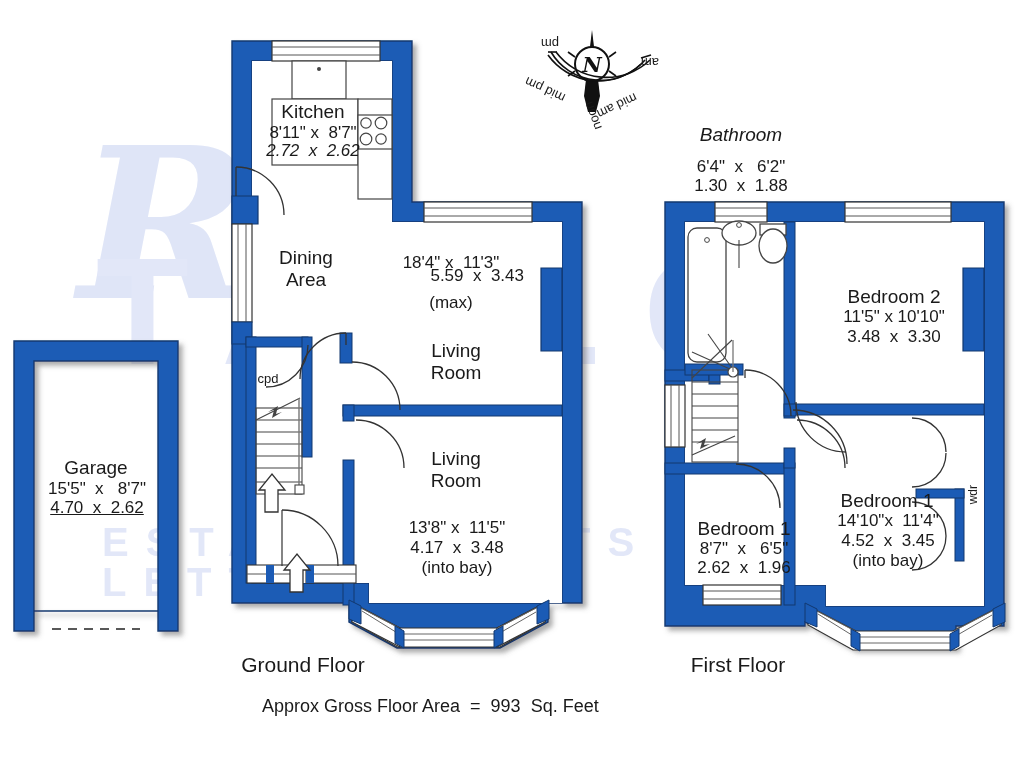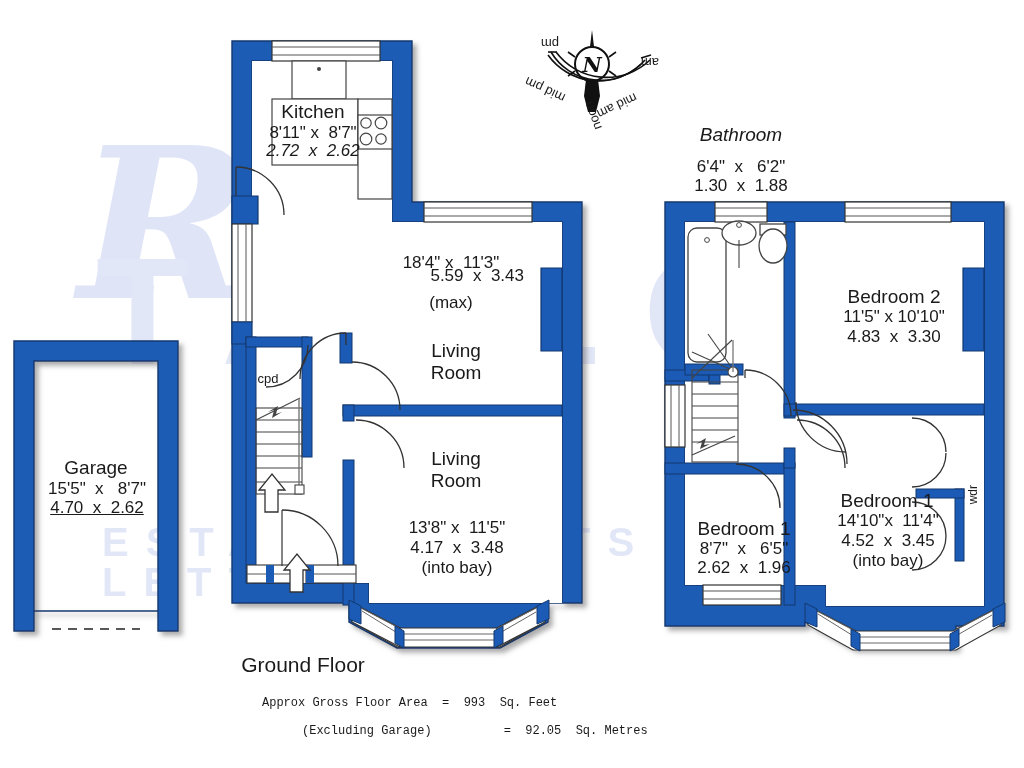--- a/index.html
+++ b/index.html
@@ -17,21 +17,21 @@
 
   
   .plan{position:absolute;left:0;top:0;}
 
   
   .lbl{position:absolute;text-align:center;line-height:1.18;white-space:pre;}
   .rm-name{font-size:19px;}
   .rm-dim{font-size:17px;}
   .tiny{font-size:13px;}
   .floor-cap{font-size:21px;}
-  .foot{font-size:12px;font-family:Liberation Mono, monospace;}
+  .foot{font-size:18px;}
   .vert{writing-mode:vertical-rl;transform:rotate(180deg);font-size:12px;}
 </style>
 </head>
 <body>
 
 <div id="stage">
 
   <div class="wm wm-script">R</div>
   <div class="wm wm-big">TAYLOR</div>
   <div class="wm wm-sub">ESTATE AGENTS &amp; LETTINGS</div>
@@ -293,20 +293,22 @@
         <line x1="548" y1="52" x2="557" y2="52"></line>
         <line x1="641" y1="58" x2="651" y2="55"></line>
       </g>
     </g>
   </svg>
 
   <div class="lbl rm-name" style="left:253px;top:101px;width:120px;">Kitchen</div>
   <div class="lbl rm-dim" style="left:243px;top:123px;width:140px;">8'11" x  8'7"</div>
   <div class="lbl rm-dim" style="left:243px;top:141px;width:140px;font-style:italic;">2.72  x  2.62</div>
 
+  <div class="lbl rm-name" style="left:248px;top:247px;width:116px;">Dining
+Area</div>
 
   <div class="lbl rm-dim" style="left:378px;top:253px;width:146px;">18'4" x  11'3"</div>
   <div class="lbl rm-dim" style="left:378px;top:266px;width:146px;text-align:right;">5.59  x  3.43</div>
   <div class="lbl rm-dim" style="left:378px;top:293px;width:146px;">(max)</div>
   <div class="lbl rm-name" style="left:398px;top:340px;width:116px;">Living
 Room</div>
 
   <div class="lbl rm-name" style="left:398px;top:448px;width:116px;">Living
 Room</div>
   <div class="lbl rm-dim" style="left:384px;top:518px;width:146px;">13'8" x  11'5"</div>
@@ -318,37 +320,37 @@
   <div class="lbl rm-name" style="left:36px;top:457px;width:120px;">Garage</div>
   <div class="lbl rm-dim" style="left:24px;top:479px;width:146px;">15'5"  x   8'7"</div>
   <div class="lbl rm-dim" style="left:24px;top:498px;width:146px;text-decoration:underline;">4.70  x  2.62</div>
 
   <div class="lbl rm-name" style="left:681px;top:124px;width:120px;font-style:italic;">Bathroom</div>
   <div class="lbl rm-dim" style="left:673px;top:157px;width:136px;">6'4"  x   6'2"</div>
   <div class="lbl rm-dim" style="left:673px;top:176px;width:136px;">1.30  x  1.88</div>
 
   <div class="lbl rm-name" style="left:830px;top:286px;width:128px;">Bedroom 2</div>
   <div class="lbl rm-dim" style="left:826px;top:307px;width:136px;">11'5" x 10'10"</div>
-  <div class="lbl rm-dim" style="left:826px;top:327px;width:136px;">4.83  x  3.30</div>
+  <div class="lbl rm-dim" style="left:826px;top:327px;width:136px;">3.48  x  3.30</div>
 
   <div class="lbl rm-name" style="left:684px;top:518px;width:120px;">Bedroom 1</div>
   <div class="lbl rm-dim" style="left:680px;top:539px;width:128px;">8'7"  x   6'5"</div>
   <div class="lbl rm-dim" style="left:680px;top:558px;width:128px;">2.62  x  1.96</div>
 
   <div class="lbl rm-name" style="left:823px;top:490px;width:128px;">Bedroom 1</div>
   <div class="lbl rm-dim" style="left:818px;top:511px;width:140px;">14'10"x  11'4"</div>
   <div class="lbl rm-dim" style="left:818px;top:531px;width:140px;">4.52  x  3.45</div>
   <div class="lbl rm-dim" style="left:818px;top:551px;width:140px;">(into bay)</div>
 
   <div class="lbl vert" style="left:966px;top:485px;">wdr</div>
 
   <div class="lbl tiny" style="left:530px;top:36px;width:40px;transform:rotate(180deg);">pm</div>
   <div class="lbl tiny" style="left:516px;top:82px;width:58px;transform:rotate(205deg);">mid pm</div>
   <div class="lbl tiny" style="left:570px;top:108px;width:46px;transform:rotate(250deg);">noon</div>
   <div class="lbl tiny" style="left:588px;top:98px;width:58px;transform:rotate(155deg);">mid am</div>
   <div class="lbl tiny" style="left:630px;top:55px;width:40px;transform:rotate(180deg);">am</div>
 
   <div class="lbl floor-cap" style="left:215px;top:653px;width:176px;">Ground Floor</div>
+  <div class="lbl floor-cap" style="left:650px;top:653px;width:176px;">First Floor</div>
 
   <div class="lbl foot" style="left:262px;top:696px;width:500px;text-align:left;">Approx Gross Floor Area  =  993  Sq. Feet</div>
-  <div class="lbl foot" style="left:302px;top:724px;width:540px;text-align:left;">(Excluding Garage)          =  92.05  Sq. Metres</div>
 
 </div>
 
 </body></html>

